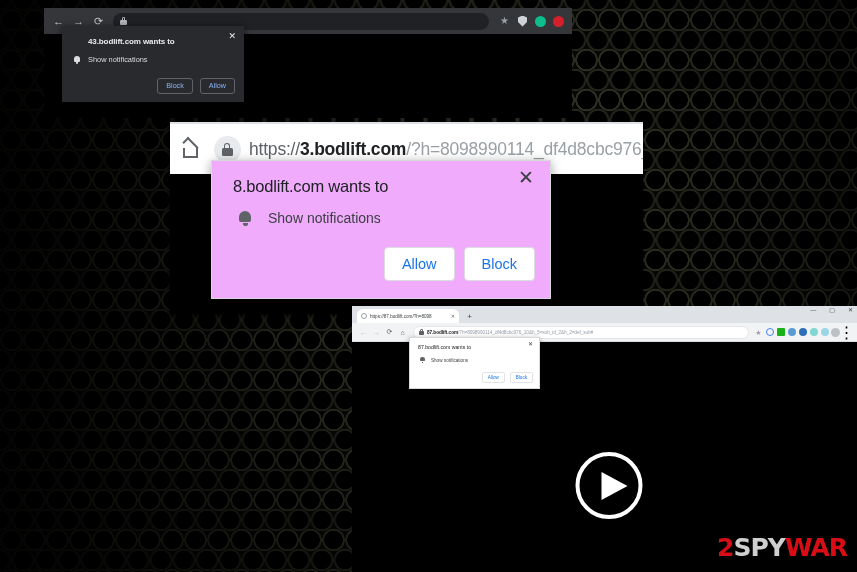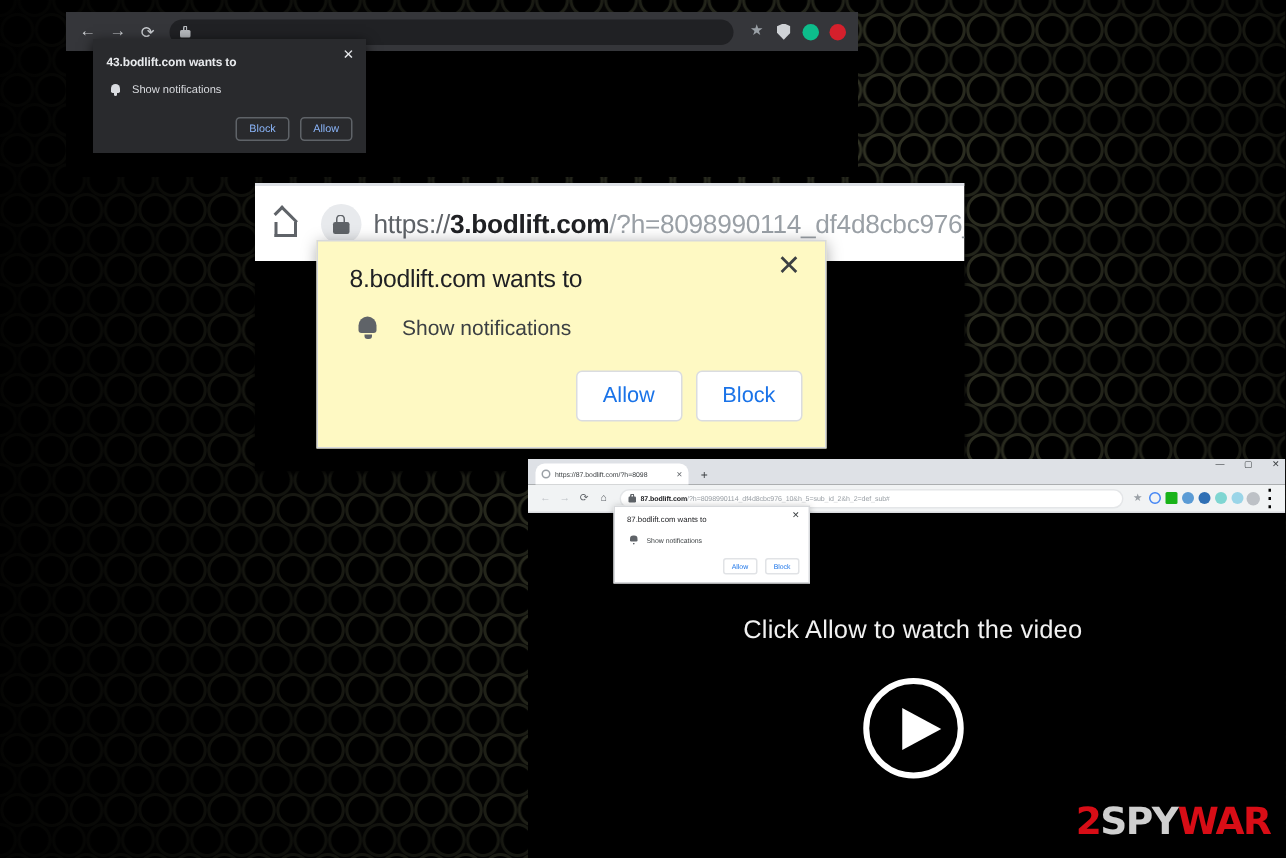--- a/index.html
+++ b/index.html
@@ -127,21 +127,21 @@
   
   #popup-dark {
     position: absolute;
     left: 62px; top: 26px;
     width: 182px; height: 76px;
     background: #292a2d;
     box-shadow: 0 2px 8px rgba(0,0,0,0.7);
   }
   #popup-dark .ptitle {
     position: absolute;
-    left: 9px; top: 11px;
+    left: 26px; top: 11px;
     font-size: 8px;
     font-weight: 700;
     color: #e8eaed;
     letter-spacing: -0.1px;
   }
   #popup-dark .pclose {
     position: absolute;
     right: 8px; top: 6px;
     font-size: 9px;
     color: #e8eaed;
@@ -280,21 +280,21 @@
     letter-spacing: -0.2px;
   }
   #win-big .url b { color: #202124; font-weight: 700; }
   #win-big .url .proto { color: #5f6368; }
 
   
   #popup-big {
     position: absolute;
     left: 211px; top: 160px;
     width: 340px; height: 139px;
-    background: #fef9c3;
+    background: #f0abfc;
     border: 1px solid #d7d9dc;
     box-sizing: border-box;
     box-shadow: 0 2px 10px rgba(0,0,0,0.35);
   }
   #popup-big .ptitle {
     position: absolute;
     left: 21px; top: 16px;
     font-size: 16.5px;
     color: #202124;
     letter-spacing: -0.2px;
@@ -677,21 +677,20 @@
           <span class="ci-cyan"></span>
         </div>
       <div class="ext">
           <span class="ci-gray"></span>
         </div>
       <div class="ext">⋮</div>
     </div>
   </div>
 
   <div id="video-page">
-    <div id="video-cta">Click Allow to watch the video</div>
     <div id="play-button"></div>
   </div>
 
   <div id="popup-small">
     <div class="ptitle">87.bodlift.com wants to</div>
     <div class="pclose">✕</div>
     <div class="prow">
       <span class="bell"></span>
       <span class="ptext">Show notifications</span>
     </div>

